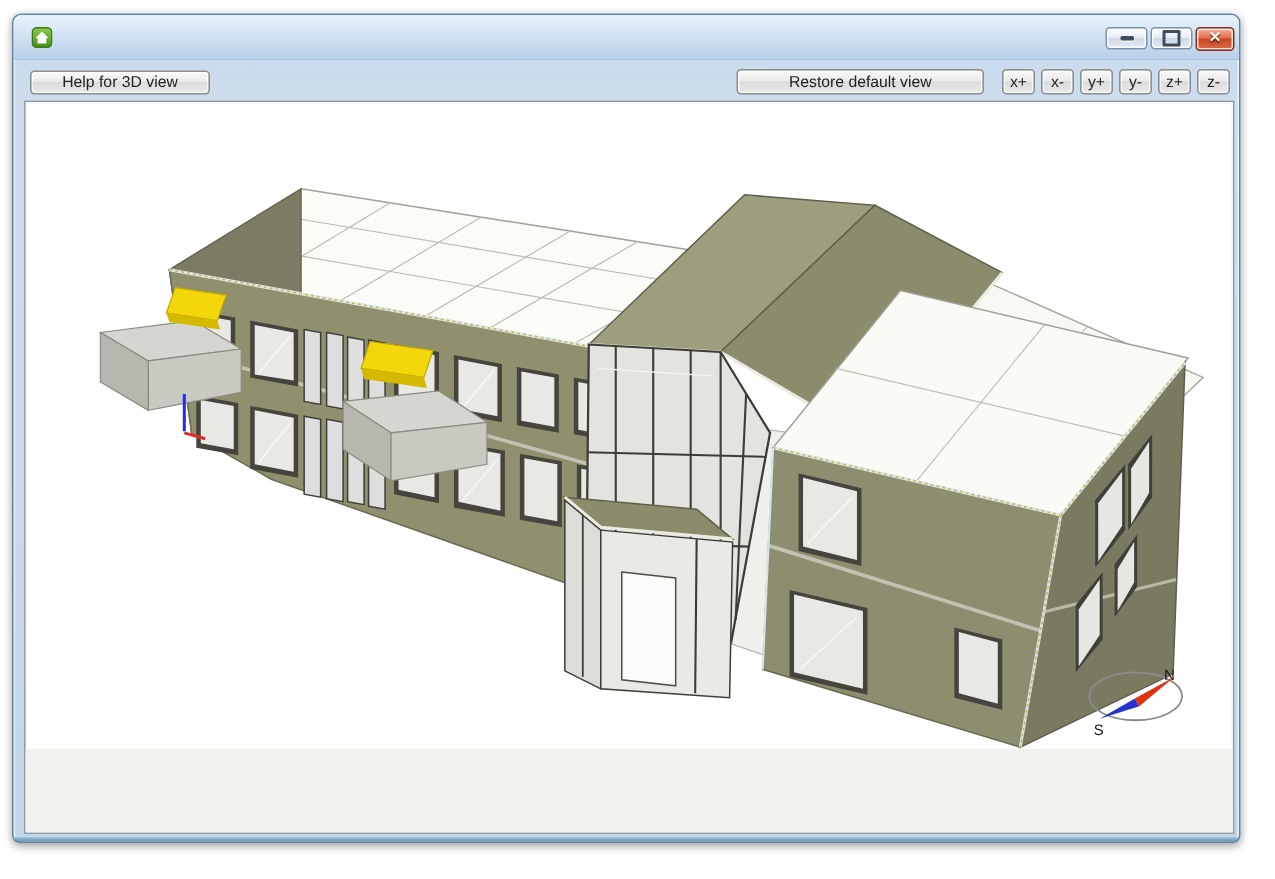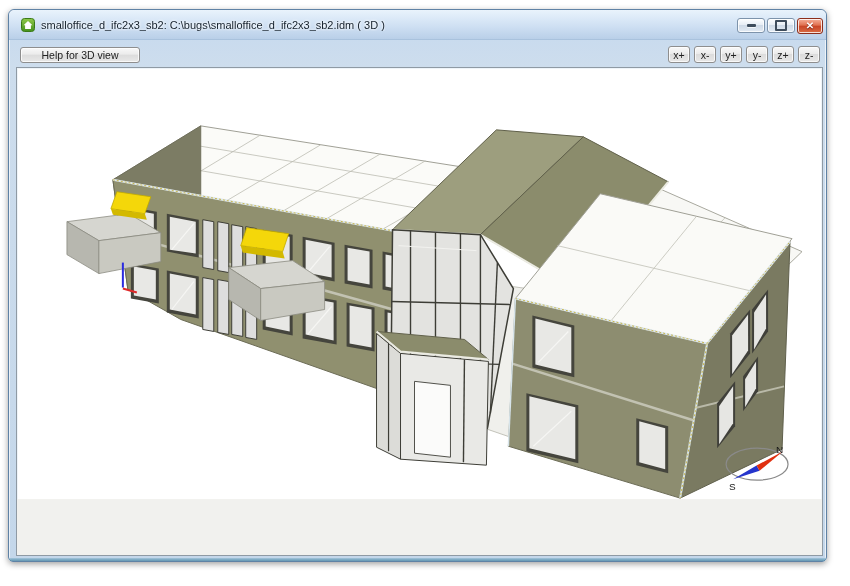--- a/index.html
+++ b/index.html
@@ -58,35 +58,35 @@
         <defs>
           <linearGradient id="gic" x1="0" y1="0" x2="0" y2="1">
             <stop offset="0" stop-color="#8fc94a"></stop>
               <stop offset="1" stop-color="#44901c"></stop>
           </linearGradient>
         </defs>
         <rect x="0.5" y="0.5" width="13" height="13" rx="3" fill="url(#gic)" stroke="#3a7a18"></rect>
         <path d="M7 3 L11.4 7.3 H9.9 V11 H4.1 V7.3 H2.6 Z" fill="#ffffff"></path>
       </svg>
     </span>
-    <span class="title-text">smalloffice_d_ifc2x3_sb2: C:\bugs\smalloffice_d_ifc2x3_sb2.idm ( 3D )</span>
     <div class="caption-buttons">
       <div class="cap-btn min">
         <span class="glyph-min"></span>
       </div>
       <div class="cap-btn max">
         <span class="glyph-max"></span>
       </div>
       <div class="cap-btn close">
         <span class="glyph-close">✕</span>
       </div>
     </div>
   </div>
 
   <button class="btn btn-help">Help for 3D view</button>
+  <button class="btn btn-restore">Restore default view</button>
   <button class="btn btn-axis" style="left:659px">x+</button>
   <button class="btn btn-axis" style="left:685px">x-</button>
   <button class="btn btn-axis" style="left:711px">y+</button>
   <button class="btn btn-axis" style="left:737px">y-</button>
   <button class="btn btn-axis" style="left:763px">z+</button>
   <button class="btn btn-axis" style="left:789px">z-</button>
 
   <div class="viewport">
     <svg viewBox="16 66 806 488" preserveAspectRatio="none">
 

